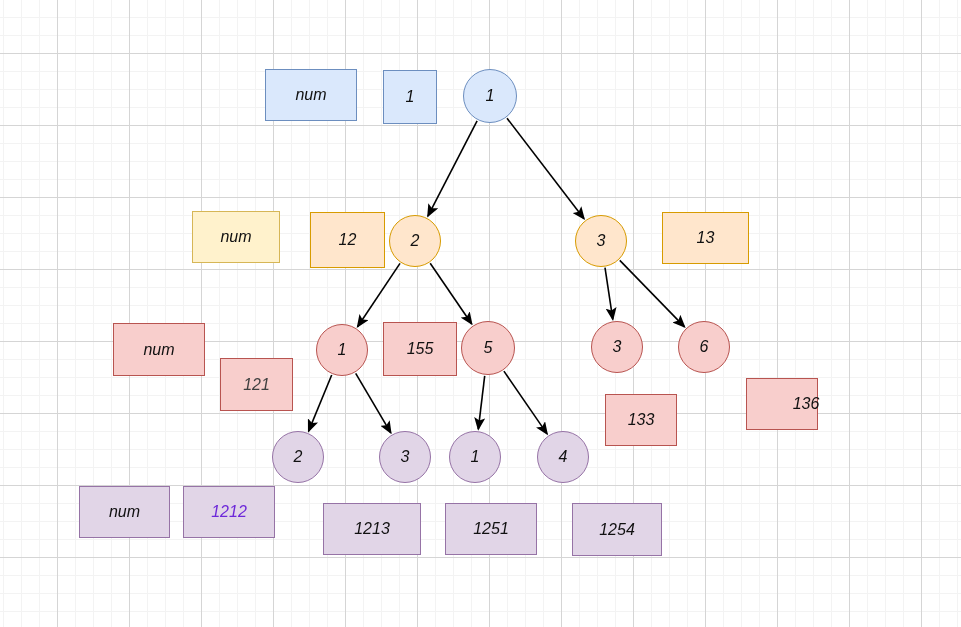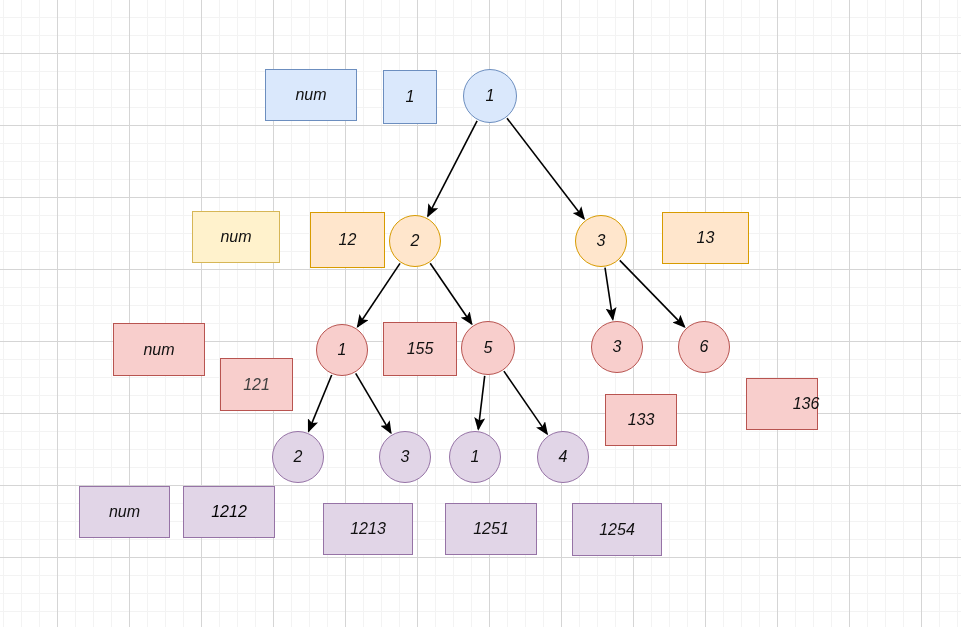--- a/index.html
+++ b/index.html
@@ -126,24 +126,24 @@
     </div>
     <div class="node circle" style="left: 449px; top: 431px; width: 52px; height: 52px; background: rgb(225, 213, 231); border-color: rgb(150, 115, 166); color: rgb(17, 17, 17);">
       <span>1</span>
     </div>
     <div class="node circle" style="left: 537px; top: 431px; width: 52px; height: 52px; background: rgb(225, 213, 231); border-color: rgb(150, 115, 166); color: rgb(17, 17, 17);">
       <span>4</span>
     </div>
     <div class="node rect" style="left: 79px; top: 486px; width: 91px; height: 52px; background: rgb(225, 213, 231); border-color: rgb(150, 115, 166); color: rgb(17, 17, 17);">
       <span>num</span>
     </div>
-    <div class="node rect" style="left: 183px; top: 486px; width: 92px; height: 52px; background: rgb(225, 213, 231); border-color: rgb(150, 115, 166); color: #000000; align-items: center;">
+    <div class="node rect" style="left: 183px; top: 486px; width: 92px; height: 52px; background: rgb(225, 213, 231); border-color: rgb(150, 115, 166); color: #6d28d9; align-items: center;">
       <span>1212</span>
     </div>
-    <div class="node rect" style="left: 323px; top: 503px; width: 90px; height: 52px; background: rgb(225, 213, 231); border-color: rgb(150, 115, 166); color: rgb(17, 17, 17);">
+    <div class="node rect" style="left: 323px; top: 503px; width: 98px; height: 52px; background: rgb(225, 213, 231); border-color: rgb(150, 115, 166); color: rgb(17, 17, 17);">
       <span>1213</span>
     </div>
     <div class="node rect" style="left: 445px; top: 503px; width: 92px; height: 52px; background: rgb(225, 213, 231); border-color: rgb(150, 115, 166); color: rgb(17, 17, 17);">
       <span>1251</span>
     </div>
     <div class="node rect" style="left: 572px; top: 503px; width: 90px; height: 53px; background: rgb(225, 213, 231); border-color: rgb(150, 115, 166); color: rgb(17, 17, 17);">
       <span>1254</span>
     </div>
   </div>
 

